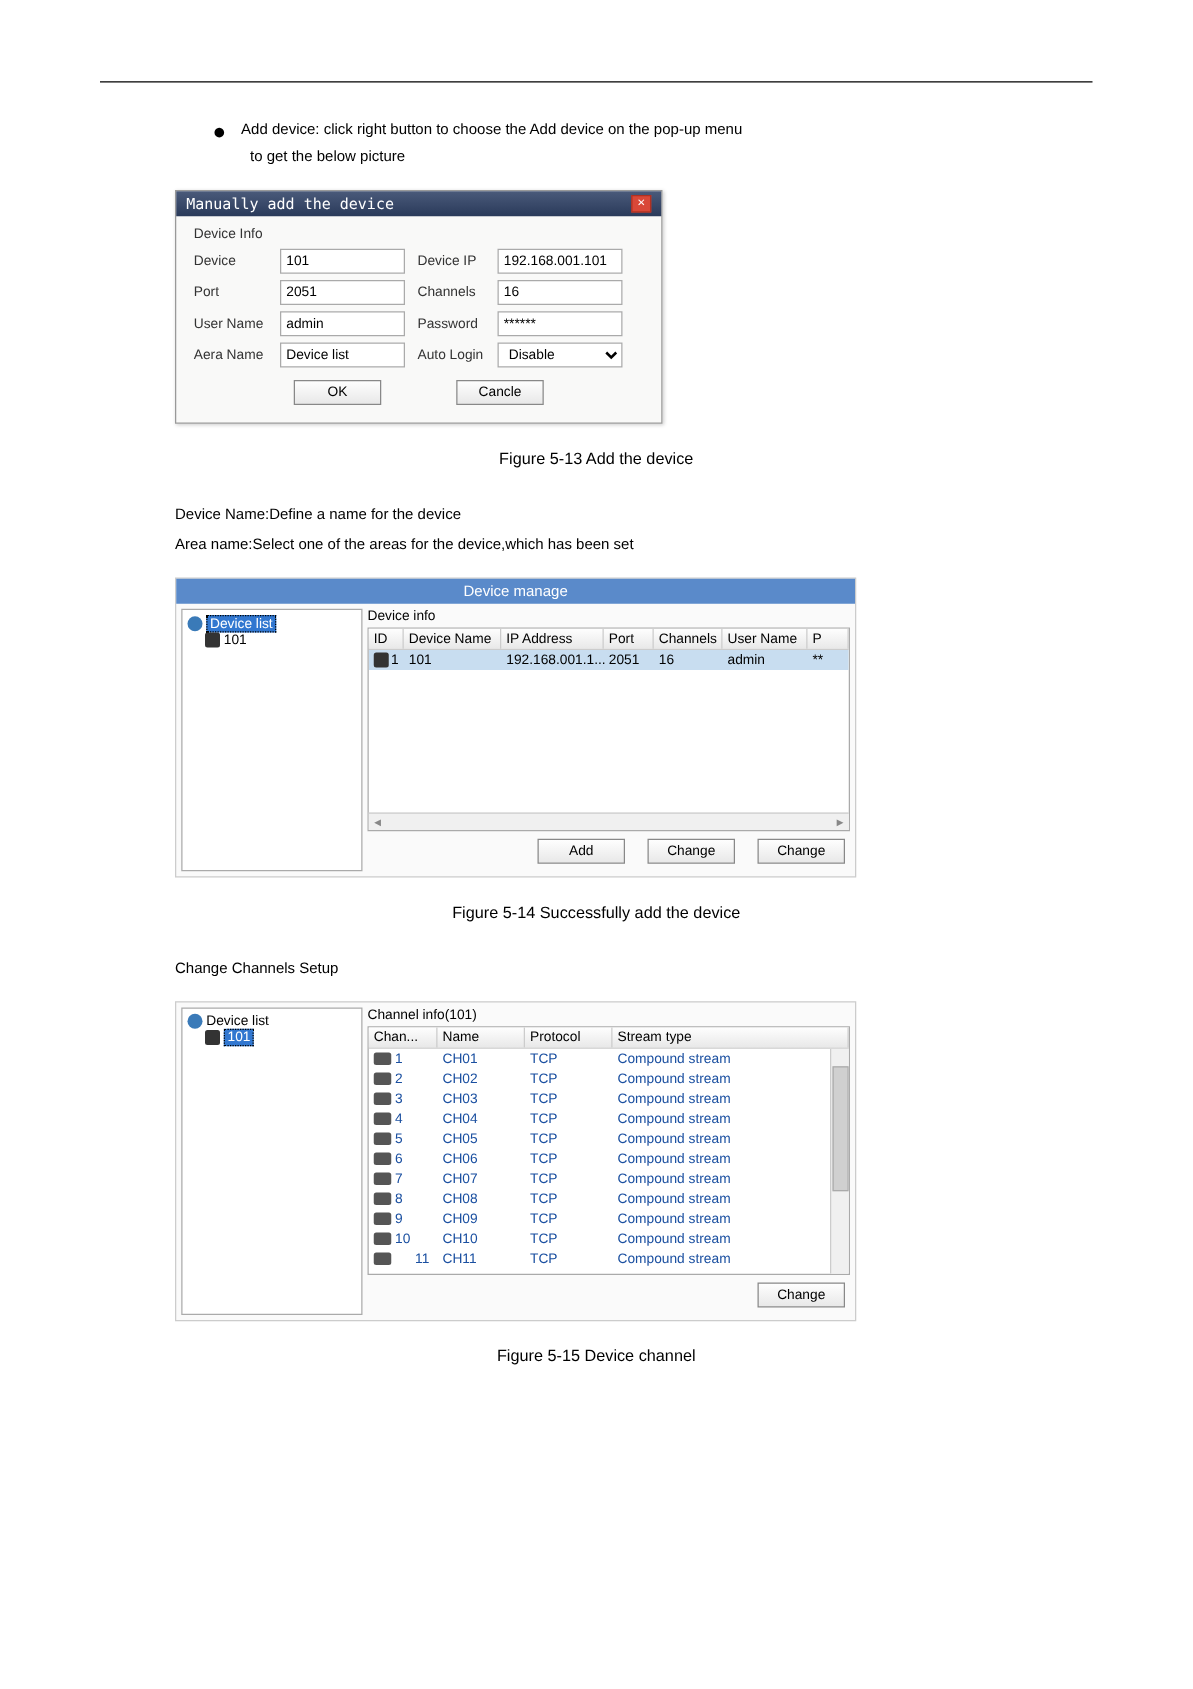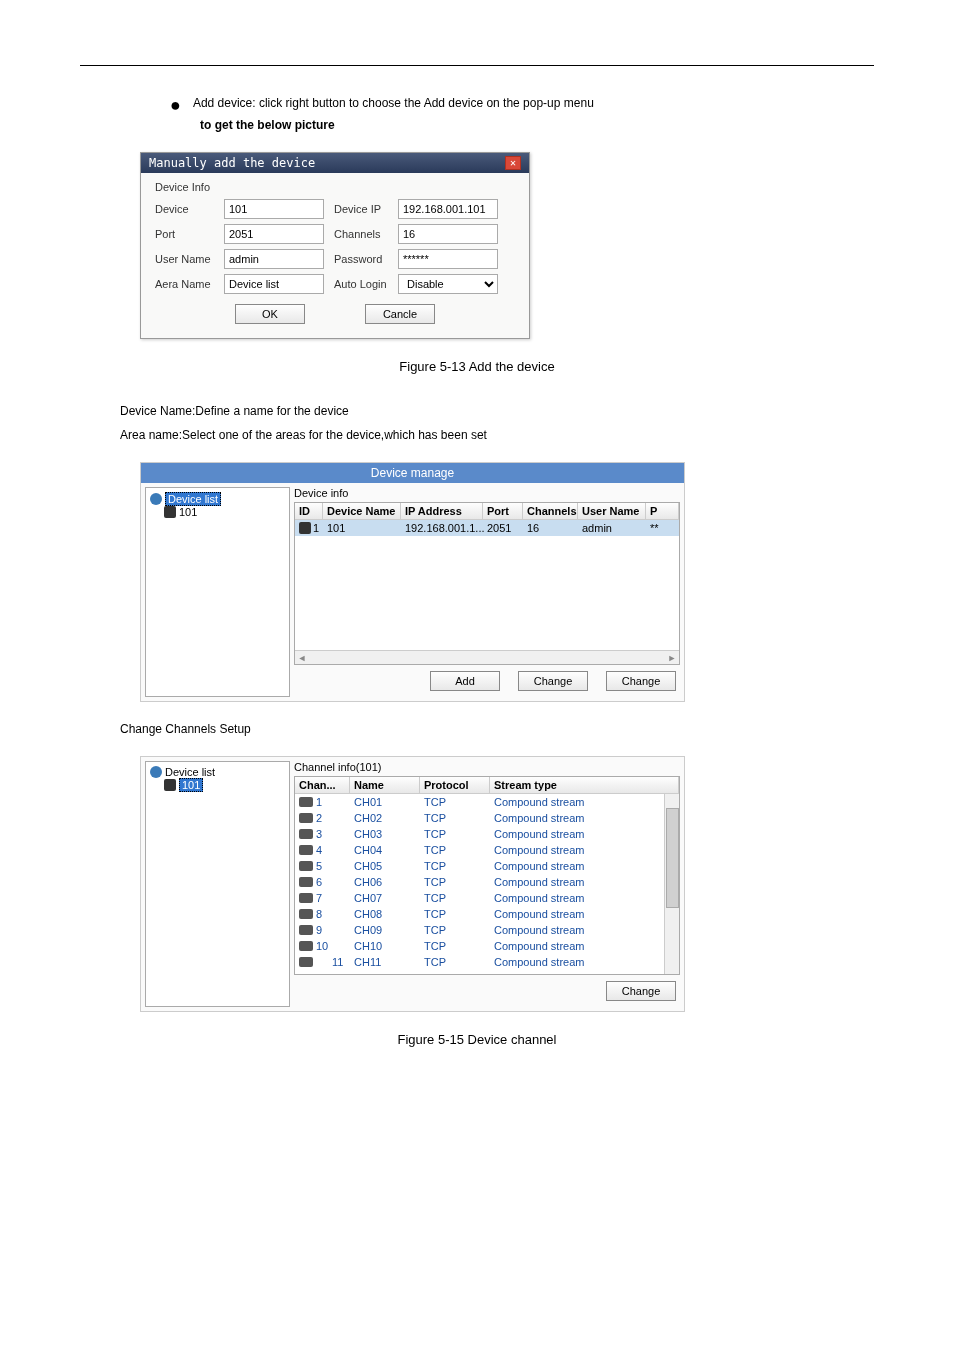--- a/index.html
+++ b/index.html
@@ -30,27 +30,26 @@
       display: flex;
       gap: 12px;
     }
     .bullet {
       font-size: 18px;
       line-height: 1;
     }
     .bullet-continuation {
       margin-left: 30px;
       margin-top: 4px;
-      font-weight: bold;
     }
     .figure {
       margin: 20px 0 20px 60px;
     }
     .below-figure {
-      margin-left: 40px;
+      margin-left: 60px;
       margin-bottom: 10px;
     }
     .figure-caption {
       text-align: center;
       margin: 10px 0 30px 0;
       font-size: 13px;
     }
     
     
     .dialog1 {
@@ -222,21 +221,20 @@
       font-size: 11px;
     }
     .table-header {
       display: flex;
       background: linear-gradient(#fefefe, #e8e8e8);
       border-bottom: 1px solid #ccc;
     }
     .table-header > div {
       padding: 2px 4px;
       border-right: 1px solid #ccc;
-      font-weight: bold;
     }
     .table-body {
       height: 130px;
       overflow: auto;
     }
     .table-row {
       display: flex;
       background: #c8ddf0;
     }
     .table-row > div {
@@ -410,20 +408,21 @@
           <div class="dialog2-buttons">
             <button class="btn">Add</button>
             <button class="btn">Change</button>
             <button class="btn">Change</button>
           </div>
         </div>
       </div>
     </div>
   </div>
 
+  <div class="figure-caption">Figure 5-14 Successfully add the device</div>
 
   <div class="below-figure">Change Channels Setup</div>
 
   <div class="figure">
     <div class="dialog2" style="width:545px">
       <div class="dialog2-body">
         <div class="tree-panel">
           <div class="tree-root">
             <span class="globe-icon"></span>
             <span>Device list</span>

